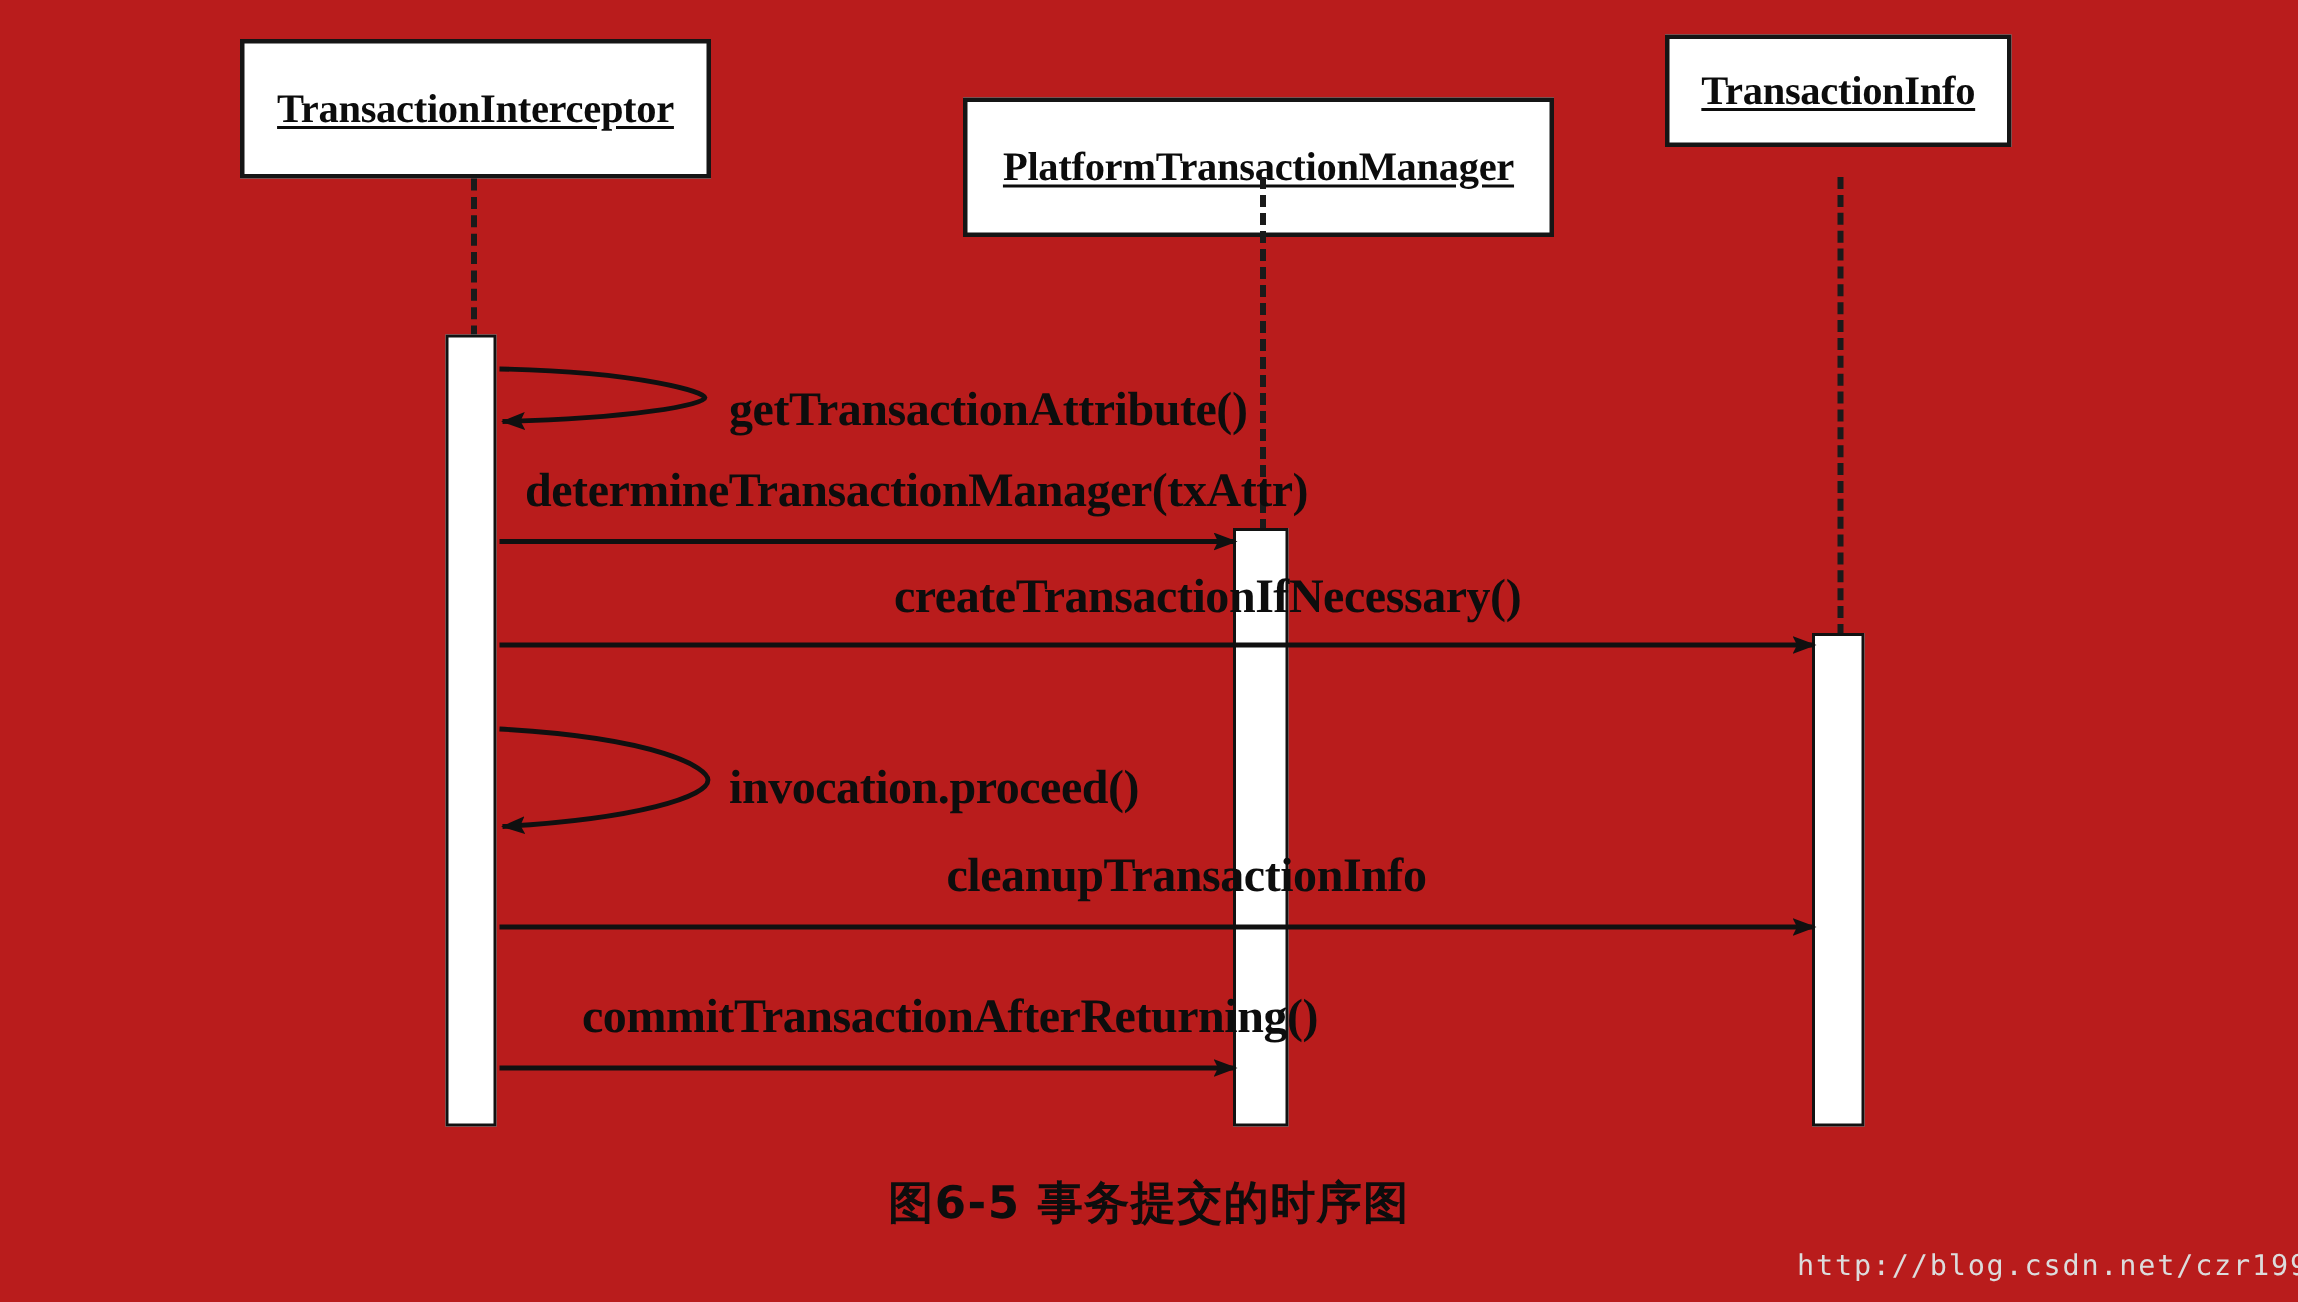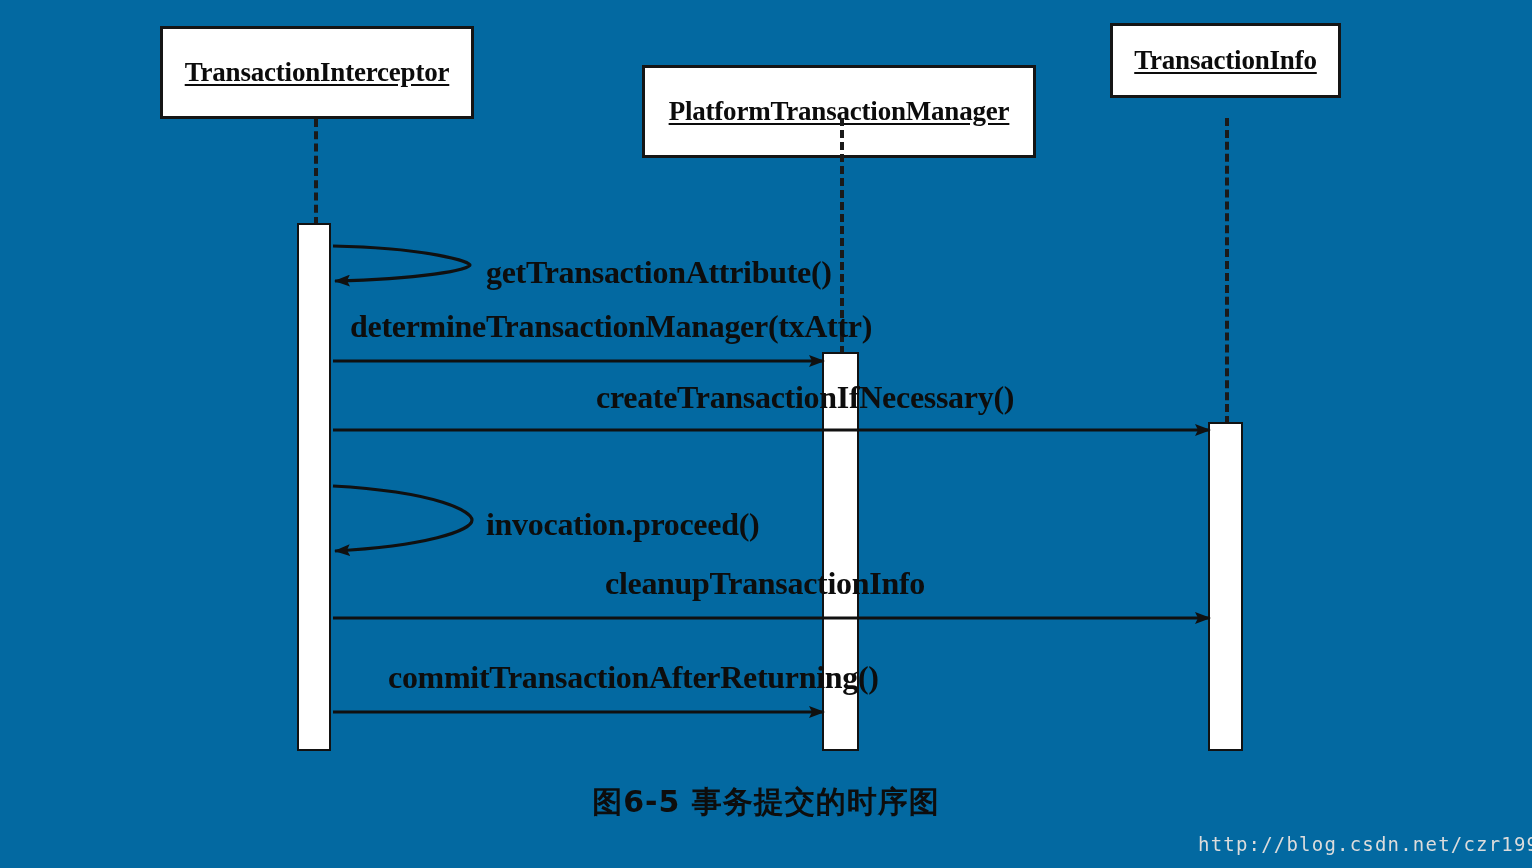--- a/index.html
+++ b/index.html
@@ -5,21 +5,21 @@
 <style>
   html, body {
     margin: 0;
     padding: 0;
     background: #ffffff;
   }
   #canvas {
     position: relative;
     width: 1532px;
     height: 868px;
-    background: #0369a1;
+    background: #b91c1c;
     overflow: hidden;
     font-family: "Liberation Serif", "DejaVu Serif", serif;
   }
   
   .participant-box {
     position: absolute;
     box-sizing: border-box;
     border: 3px solid #151515;
     background: #ffffff;
     display: flex;
@@ -150,21 +150,21 @@
   </svg>
 
   <div class="msg-label" style="left:486px; top:254px;">getTransactionAttribute()</div>
 
   <div class="msg-label" style="left:350px; top:308px;">determineTransactionManager(txAttr)</div>
 
   <div class="msg-label" style="left:578px; top:379px;margin-left:18px;">createTransactionIfNecessary()</div>
 
   <div class="msg-label" style="left:486px; top:506px;">invocation.proceed()</div>
 
-  <div class="msg-label" style="left:605px; top:565px;">cleanupTransactionInfo</div>
+  <div class="msg-label" style="left:631px; top:565px;">cleanupTransactionInfo</div>
 
   <div class="msg-label" style="left:388px; top:659px;">commitTransactionAfterReturning()</div>
 
   <div class="caption" style="top:782px;">图6-5  事务提交的时序图</div>
 
   <div class="watermark" style="left:1198px; top:833px;">http://blog.csdn.net/czr19900428</div>
 
 </div>
 
 </body></html>

